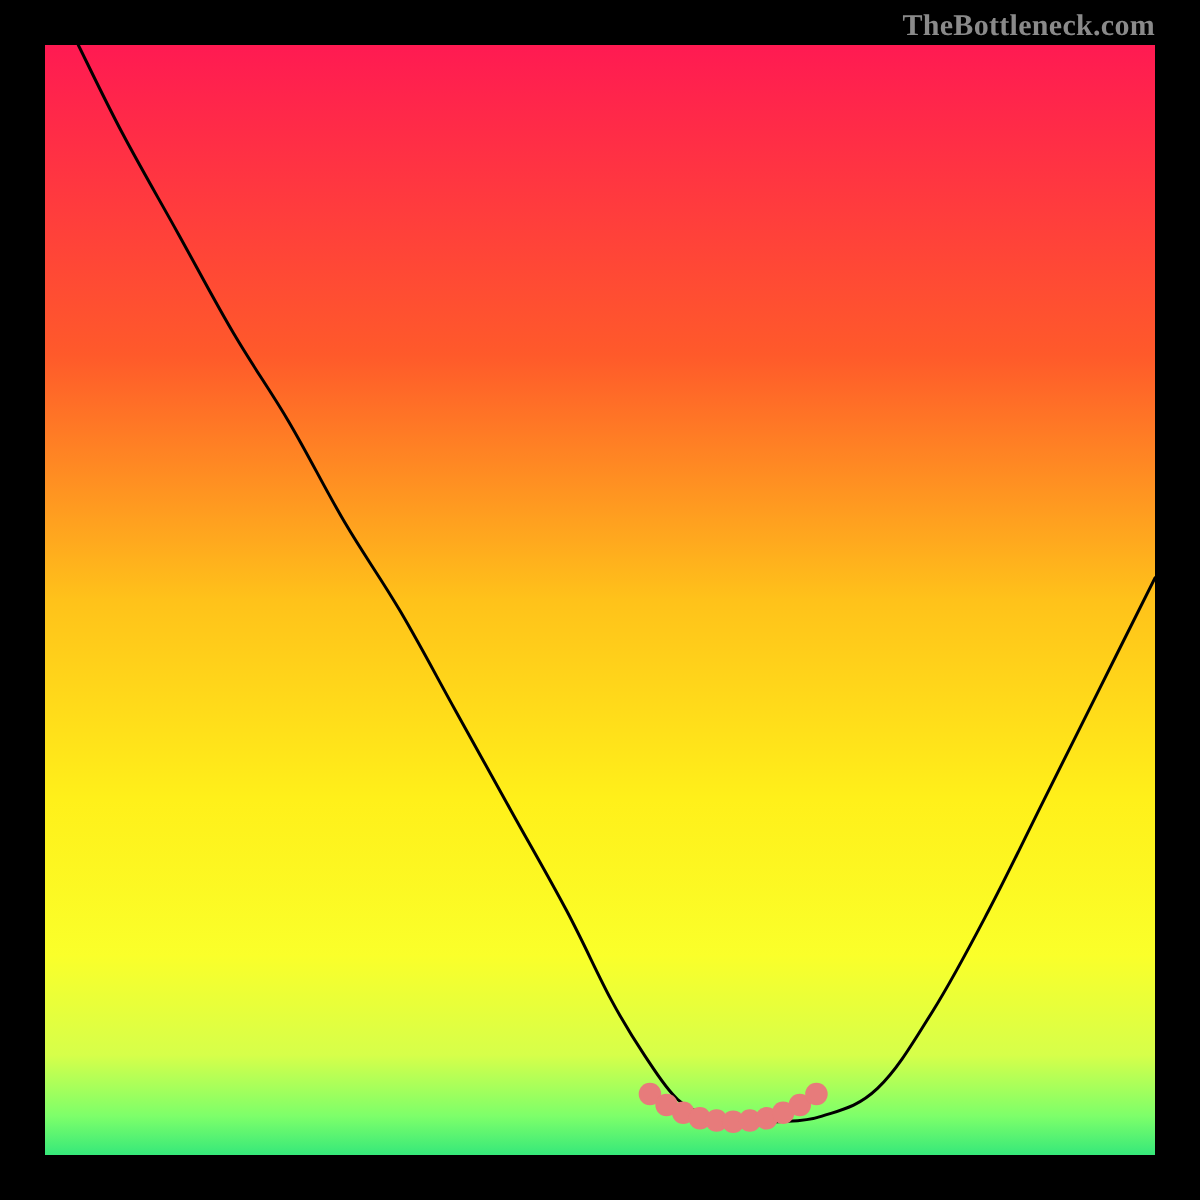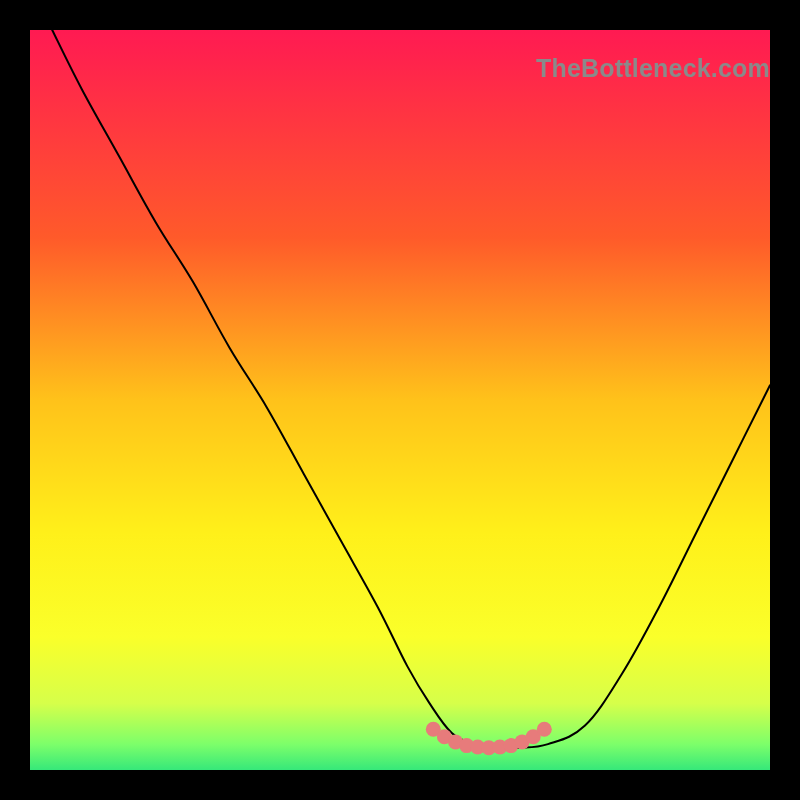--- a/index.html
+++ b/index.html
@@ -30,26 +30,25 @@
     position: absolute;
     left: 0;
     top: 0;
     width: 100%;
     height: 100%;
   }
   .watermark {
     position: absolute;
     top: 6px;
     right: 30px;
-    font-family: Liberation Sans, sans-serif;
-    font-size: 25px;
+    font-family: Liberation Serif, serif;
+    font-size: 20px;
     font-weight: 600;
     color: #8a8a8a;
     letter-spacing: 0.2px;
-    margin-top: 48px;
   }
   svg.curve {
     position: absolute;
     left: 0;
     top: 0;
   }
 </style>
 </head>
 <body>
 

